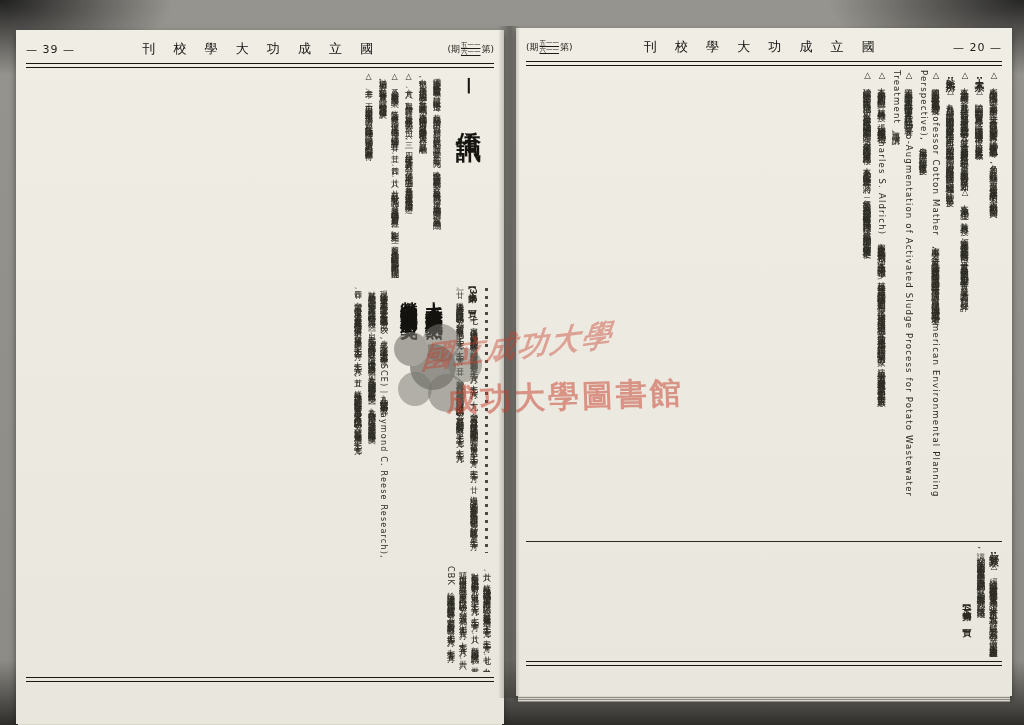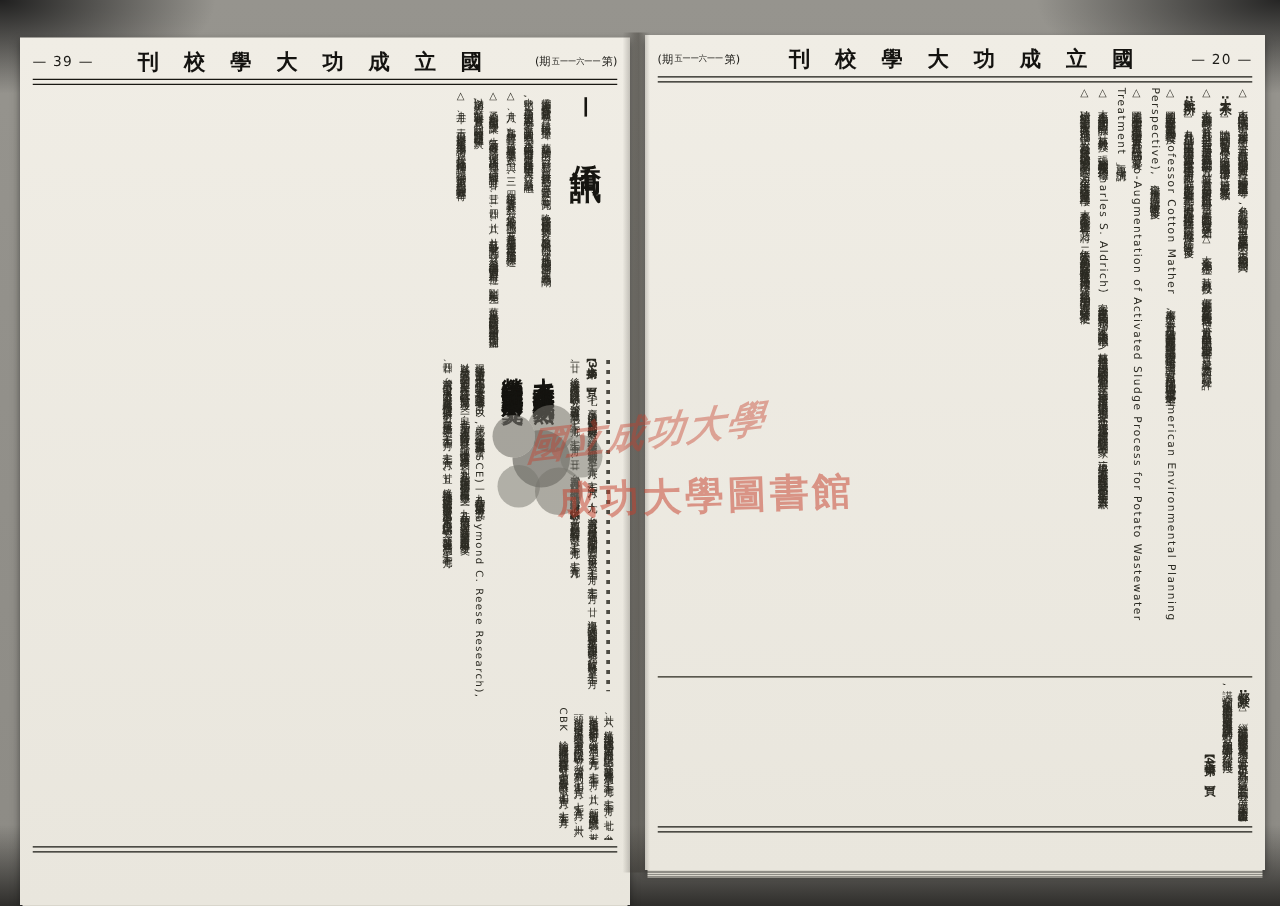--- a/index.html
+++ b/index.html
@@ -13,23 +13,23 @@
   .page{position:absolute;background:linear-gradient(#f0ede5,#e9e6dd);box-shadow:0 3px 6px rgba(20,20,18,.55);z-index:2;}
   .page::after{content:"";position:absolute;left:2px;right:2px;bottom:-6px;height:6px;
     background:repeating-linear-gradient(to bottom,#d9d6cc 0 1px,#8e8c85 1px 2px);}
   .page-left{left:16px;top:30px;width:488px;height:694px;padding:0;}
   .page-right{left:516px;top:28px;width:496px;height:668px;}
   .gutter{position:absolute;left:498px;top:26px;width:22px;height:672px;z-index:4;pointer-events:none;
     background:linear-gradient(to right,rgba(55,52,46,0),rgba(55,52,46,.40) 45%,rgba(55,52,46,.46) 58%,rgba(55,52,46,0));}
   .inner{position:absolute;inset:6px 10px;overflow:hidden;}
   .hdr{display:flex;align-items:center;justify-content:space-between;height:26px;color:#1d1c18;}
   .pageno{font-size:11px;letter-spacing:1px;white-space:nowrap;}
-  .masthead{font-size:17px;font-weight:bold;letter-spacing:7px;white-space:nowrap;color:#141310;}
+  .masthead{font-size:13px;font-weight:normal;letter-spacing:7px;white-space:nowrap;color:#141310;}
   .issue{display:flex;align-items:center;font-size:9px;white-space:nowrap;color:#1d1c18;}
-  .issue .stack{display:inline-flex;flex-direction:row;font-size:6.5px;line-height:7px;margin:0 1px;}
+  .issue .stack{display:inline-flex;flex-direction:column;font-size:6.5px;line-height:7px;margin:0 1px;text-decoration:underline;}
   .ruled{height:3px;border-top:1.2px solid #191813;border-bottom:1px solid #191813;margin:1px 0 4px 0;}
   .rulet{border-top:1px solid #2a291f;margin:3px 0;}
   .band{writing-mode:vertical-rl;overflow:hidden;width:100%;color:#2b2a22;}
   .tb{font-size:8px;line-height:12px;letter-spacing:1.2px;margin:0 2px;max-height:100%;text-align:justify;}
   .tb2{font-size:8.5px;line-height:12.5px;letter-spacing:1.2px;margin:0 2px;max-height:100%;}
   .qx-title{font-weight:bold;font-size:25px;line-height:34px;letter-spacing:5px;margin:0 9px;padding-top:6px;color:#161510;}
   .headline{font-weight:bold;font-size:17.5px;line-height:25px;letter-spacing:2px;margin:0 7px;padding-top:4px;color:#14130f;}
   .cont{font-weight:bold;font-size:8.5px;}
   .sect{font-weight:bold;font-size:9.5px;letter-spacing:2px;}
   .dots{width:3px;height:96%;margin:4px 6px 0 6px;

